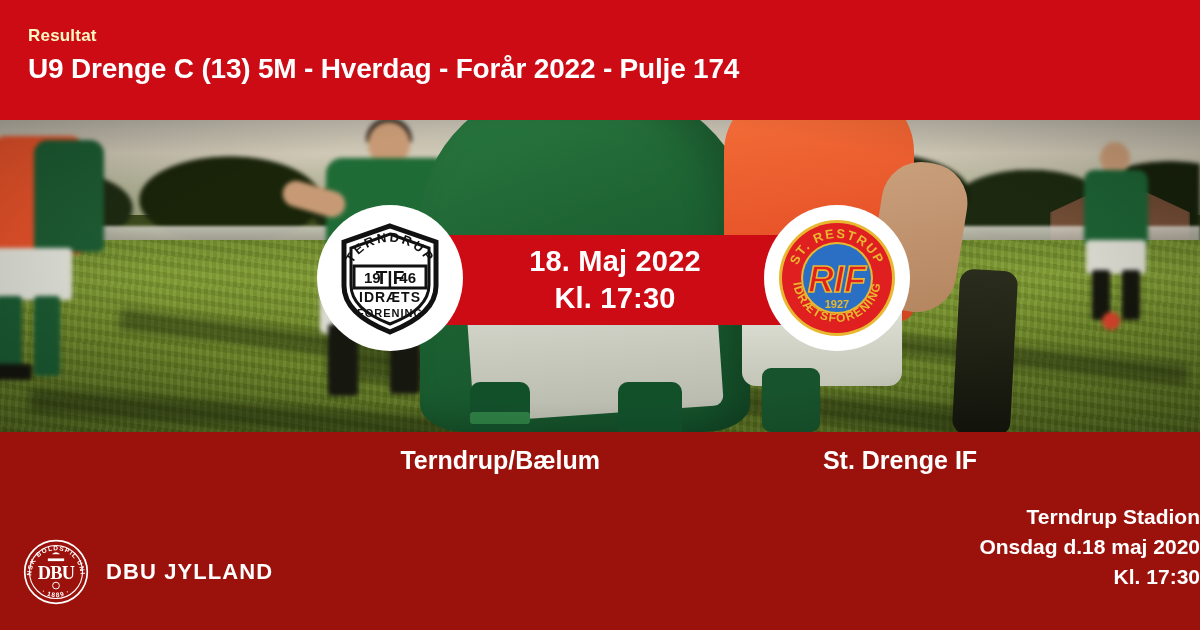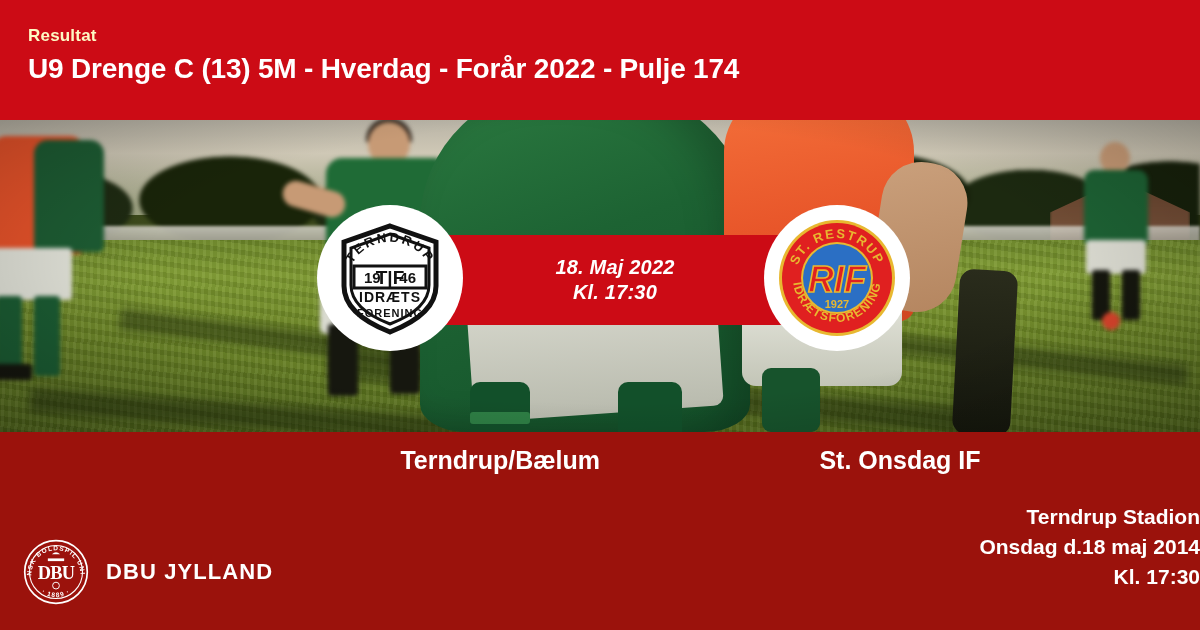--- a/index.html
+++ b/index.html
@@ -186,22 +186,22 @@
   
   .match-bar {
     position:absolute; left:390px; top:235px;
     width:450px; height:90px;
     background:#CC0B15;
     display:flex; flex-direction:column;
     align-items:center; justify-content:center;
     z-index:4;
   }
   .match-bar .line {
-    font-size:20px; font-weight:bold; color:#ffffff;
-    line-height:1.26; letter-spacing:.2px; white-space:nowrap;font-style:italic;
+    font-size:29px; font-weight:bold; color:#ffffff;
+    line-height:1.26; letter-spacing:.2px; white-space:nowrap;
   }
 
   
   .crest {
     position:absolute; top:205px; width:146px; height:146px;
     border-radius:50%; background:#ffffff;
     display:flex; align-items:center; justify-content:center;
     z-index:6;
   }
   .crest-home { left:317px; }
@@ -347,25 +347,25 @@
         <textPath href="#arcDn" startOffset="50%" text-anchor="middle">IDRÆTSFORENING</textPath>
       </text>
       <text x="62" y="76" font-family="'Liberation Sans',sans-serif" font-size="36" font-weight="bold" fill="#E02020" text-anchor="middle" stroke="#E8B830" stroke-width="1.6" font-style="italic">RIF</text>
       <text x="62" y="92" font-family="'Liberation Sans',sans-serif" font-size="11" font-weight="bold" fill="#E8B830" text-anchor="middle">1927</text>
     </svg>
   </div>
 
   <div class="bottom"></div>
 
   <div class="team-name team-home">Terndrup/Bælum</div>
-  <div class="team-name team-away">St. Onsdag IF</div>
+  <div class="team-name team-away">St. Drenge IF</div>
 
   <div class="venue">
     <div>Terndrup Stadion</div>
-    <div>Onsdag d.18 maj 2014</div>
+    <div>Onsdag d.18 maj 2020</div>
     <div>Kl. 17:30</div>
   </div>
 
   <div class="dbu">
     <svg class="dbu-mark" viewBox="0 0 100 100">
       <defs>
         <path id="dbuTop" d="M 14 54 A 36 36 0 0 1 86 54" fill="none"></path>
         <path id="dbuBot" d="M 13 50 A 37 37 0 0 0 87 50" fill="none"></path>
       </defs>
       <circle cx="50" cy="50" r="46" fill="none" stroke="#ffffff" stroke-width="2.5"></circle>

